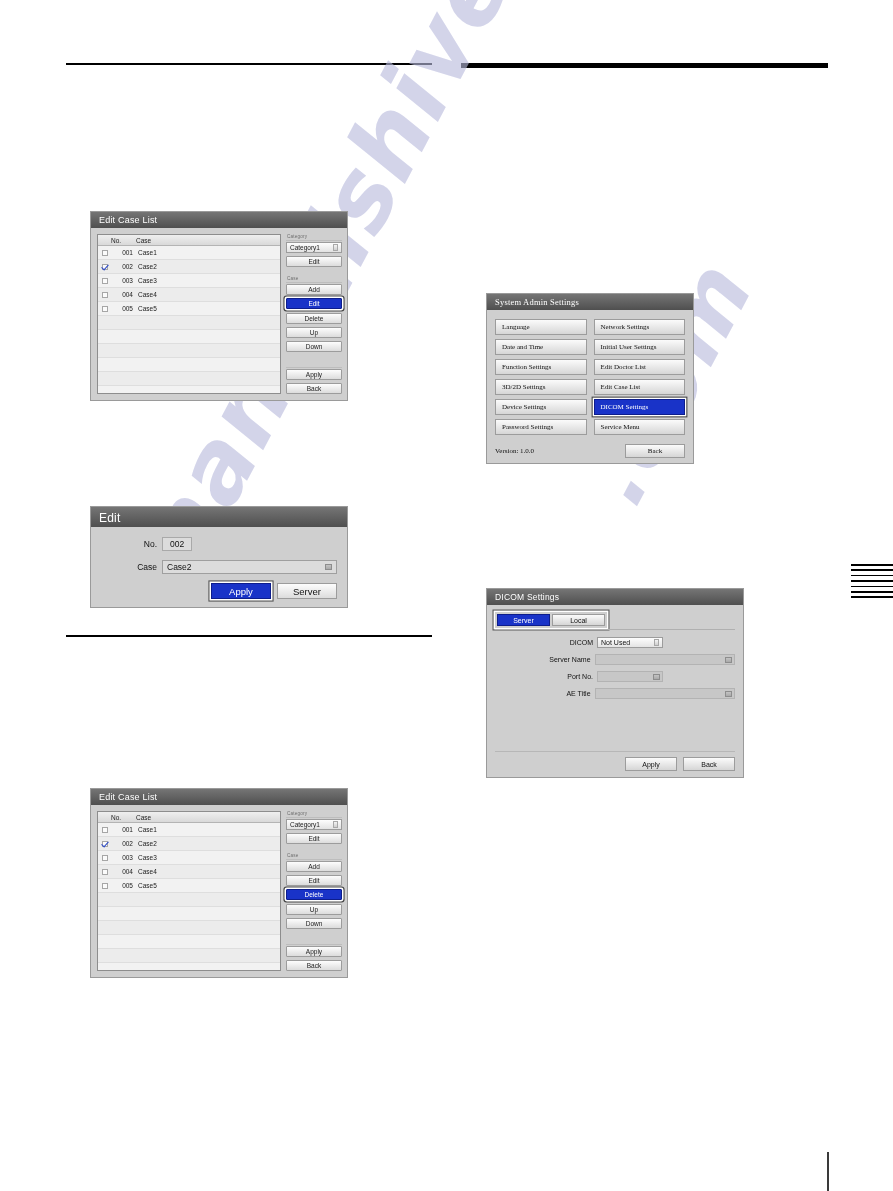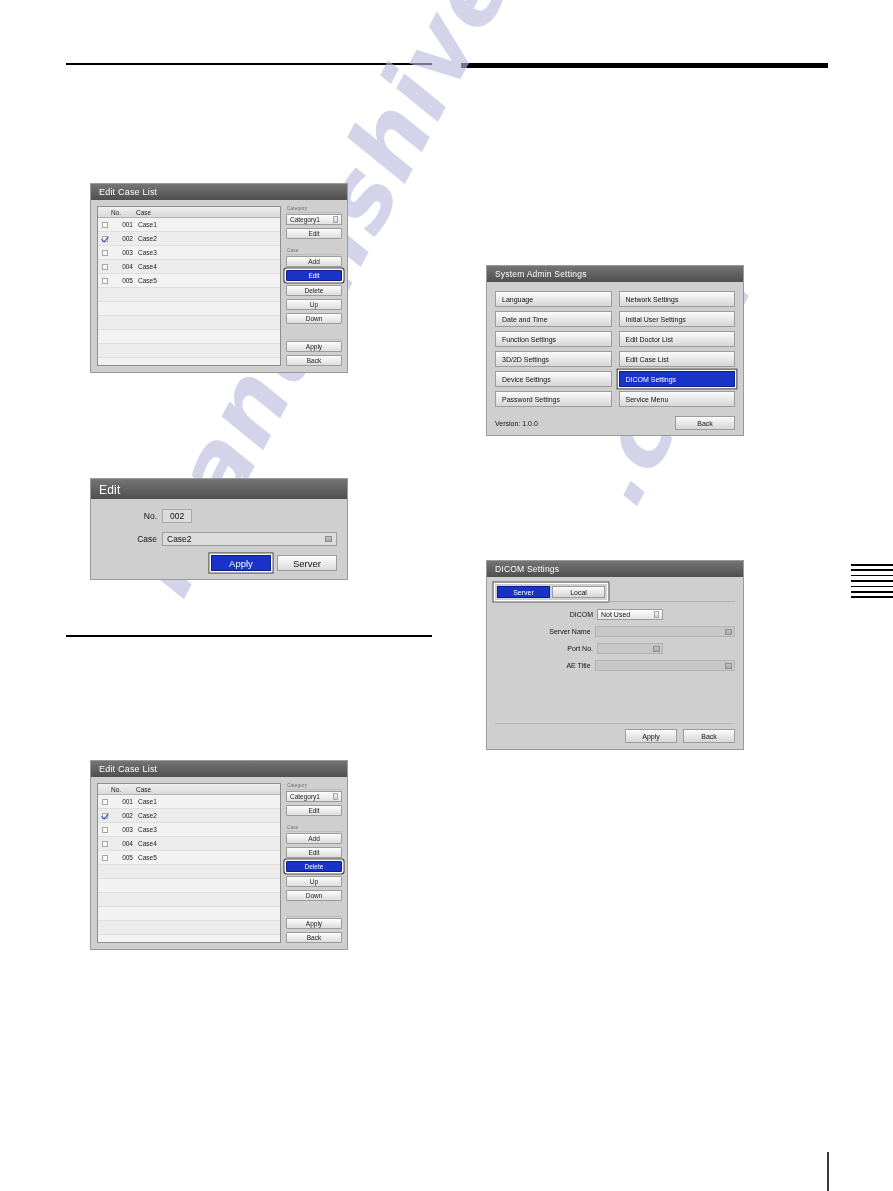--- a/index.html
+++ b/index.html
@@ -74,20 +74,21 @@
     transform-origin: left top;
     letter-spacing: 2px;
   }
 
   
   .dialog {
     position: absolute;
     background: #14532d;
     border: 1px solid #9a9a9a;
     box-sizing: border-box;
+    margin-top: 28px;
   }
   .dlg-title {
     background: linear-gradient(#757575, #4f4f4f);
     color: #ffffff;
     font-size: 9px;
     padding: 4px 7px 4px 8px;
     letter-spacing: .2px;
     box-sizing: border-box;
   }
   .dlg-body {
@@ -281,21 +282,21 @@
     box-sizing: border-box;
   }
   .btn-lg.primary {
     background: #1933c8;
     color: #fff;
     border: 1px solid #0d1d8c;
     box-shadow: 0 0 0 1.5px #ffffff, 0 0 0 2.6px #555;
   }
 
   
-  .sas { width: 258px; }
+  .sas { width: 208px; font-family: Liberation Serif, serif; }
   .sas .dlg-title { height: 16px; font-size: 8.5px; padding-top: 3px; }
   .sas .dlg-body { padding: 9px 8px 5px 8px; }
   .sas-grid {
     display: grid;
     grid-template-columns: 1fr 1fr;
     column-gap: 7px;
     row-gap: 4px;
   }
   .sas-btn {
     height: 16px;

